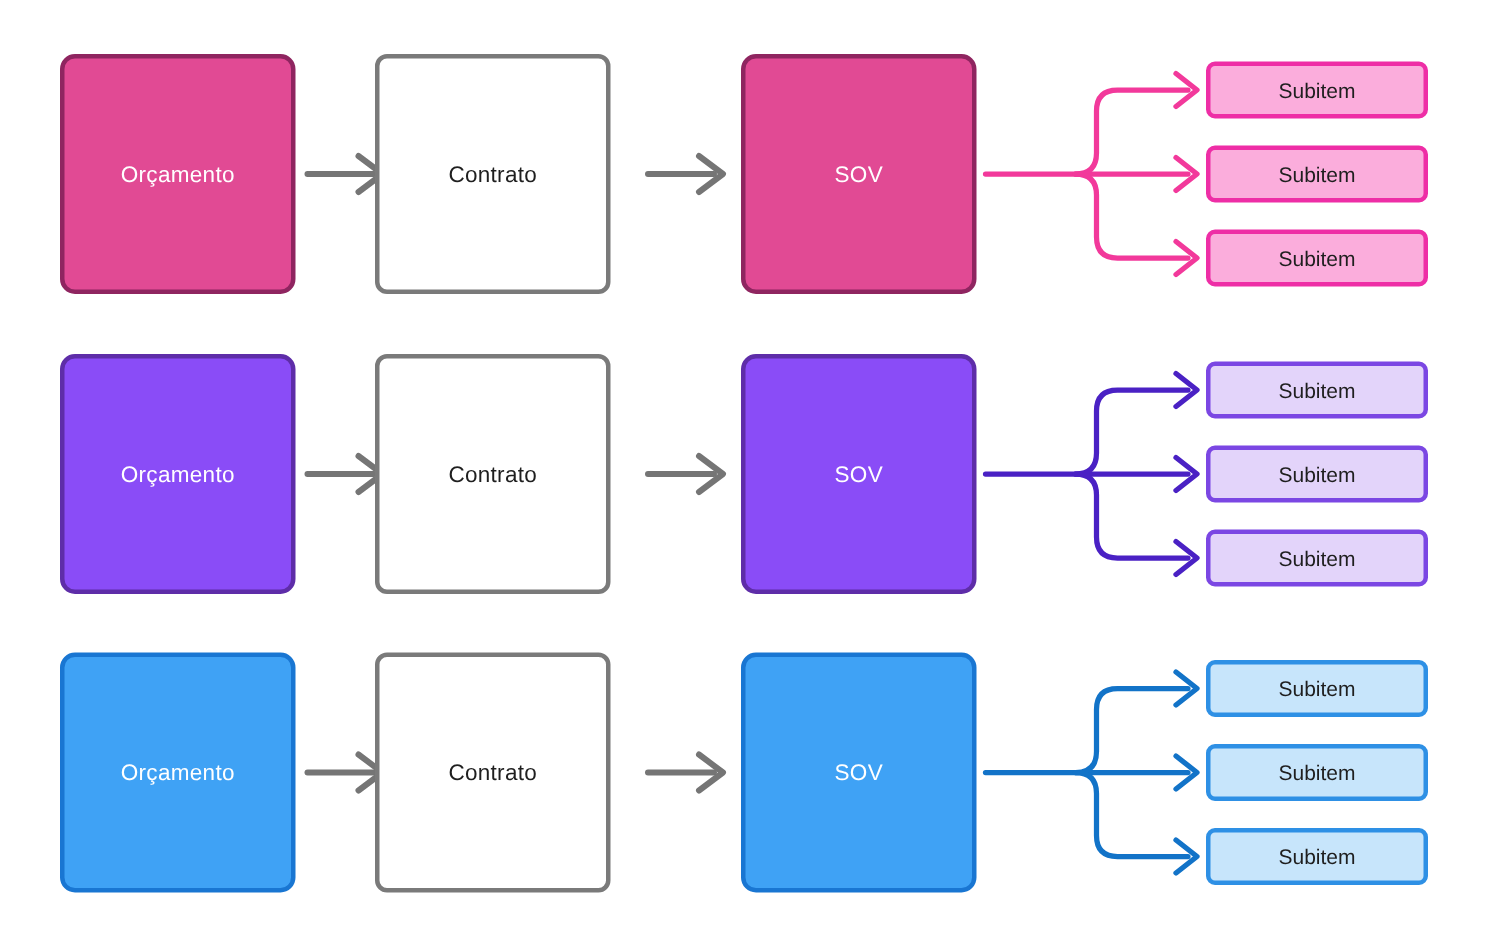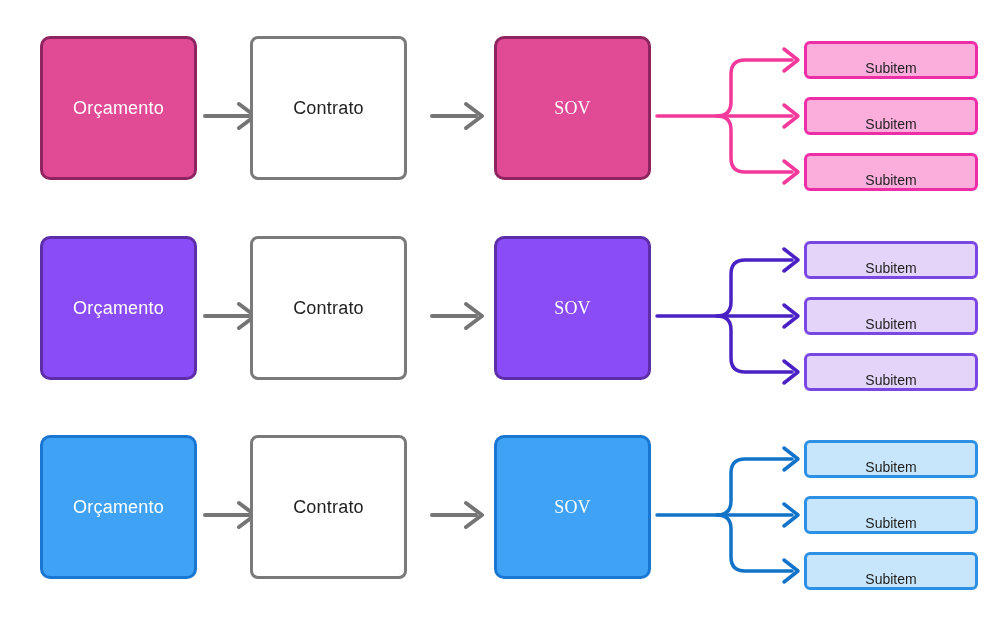--- a/index.html
+++ b/index.html
@@ -14,41 +14,41 @@
     height:630px;
     background:var(--background,#ffffff);
     overflow:hidden;
   }
   .row{position:absolute;left:0;width:1000px;height:160px;}
   .row-0{top:36px;}
   .row-1{top:236px;}
   .row-2{top:435px;}
 
   .bigbox{
-    position:absolute;top:0;height:144px;width:157px;
+    position:absolute;top:0;height:160px;width:157px;
     box-sizing:border-box;border-radius:10px;
     display:flex;align-items:center;justify-content:center;
-    font-size:18px;letter-spacing:.2px;
+    font-size:15px;letter-spacing:.2px;
   }
   .node-a{left:40px;background:var(--box-fill);border:3px solid var(--box-border);color:var(--box-text-light,#fff);}
   .node-b{left:250px;background:var(--white-box-fill,#fff);border:3px solid var(--white-box-border,#7a7a7a);border-radius:8px;color:var(--box-text-dark,#1f1f1f);}
-  .node-c{left:494px;background:var(--box-fill);border:3px solid var(--box-border);color:var(--box-text-light,#fff);font-family:Liberation Serif, serif;}
+  .node-c{left:494px;background:var(--box-fill);border:3px solid var(--box-border);color:var(--box-text-light,#fff);}
 
   .arrow{position:absolute;top:0;height:160px;color:var(--connector-gray,#757575);}
   .arrow-1{left:197px;width:70px;}
   .arrow-2{left:424px;width:70px;}
 
   .branch{position:absolute;left:651px;top:0;width:153px;height:160px;color:var(--line);}
 
   .substack{position:absolute;left:804px;top:0;width:156px;height:160px;}
   .subitem{
-    position:absolute;left:0;width:174px;height:38px;
+    position:absolute;left:0;width:148px;height:38px;
     box-sizing:border-box;border-radius:6px;
     background:var(--sub-fill);border:3px solid var(--sub-border);
-    display:flex;align-items:flex-end;justify-content:center;
+    display:flex;align-items:center;justify-content:center;
     font-size:14px;color:var(--box-text-dark,#1f1f1f);
   }
   .subitem.s0{top:5px;}
   .subitem.s1{top:61px;}
   .subitem.s2{top:117px;}
 
   svg{display:block;}
 </style>
 </head>
 <body style="--background: #FFFFFF; --connector-gray: #757575; --white-box-fill: #FFFFFF; --white-box-border: #7A7A7A; --box-text-light: #FFFFFF; --box-text-dark: #1F1F1F;">

